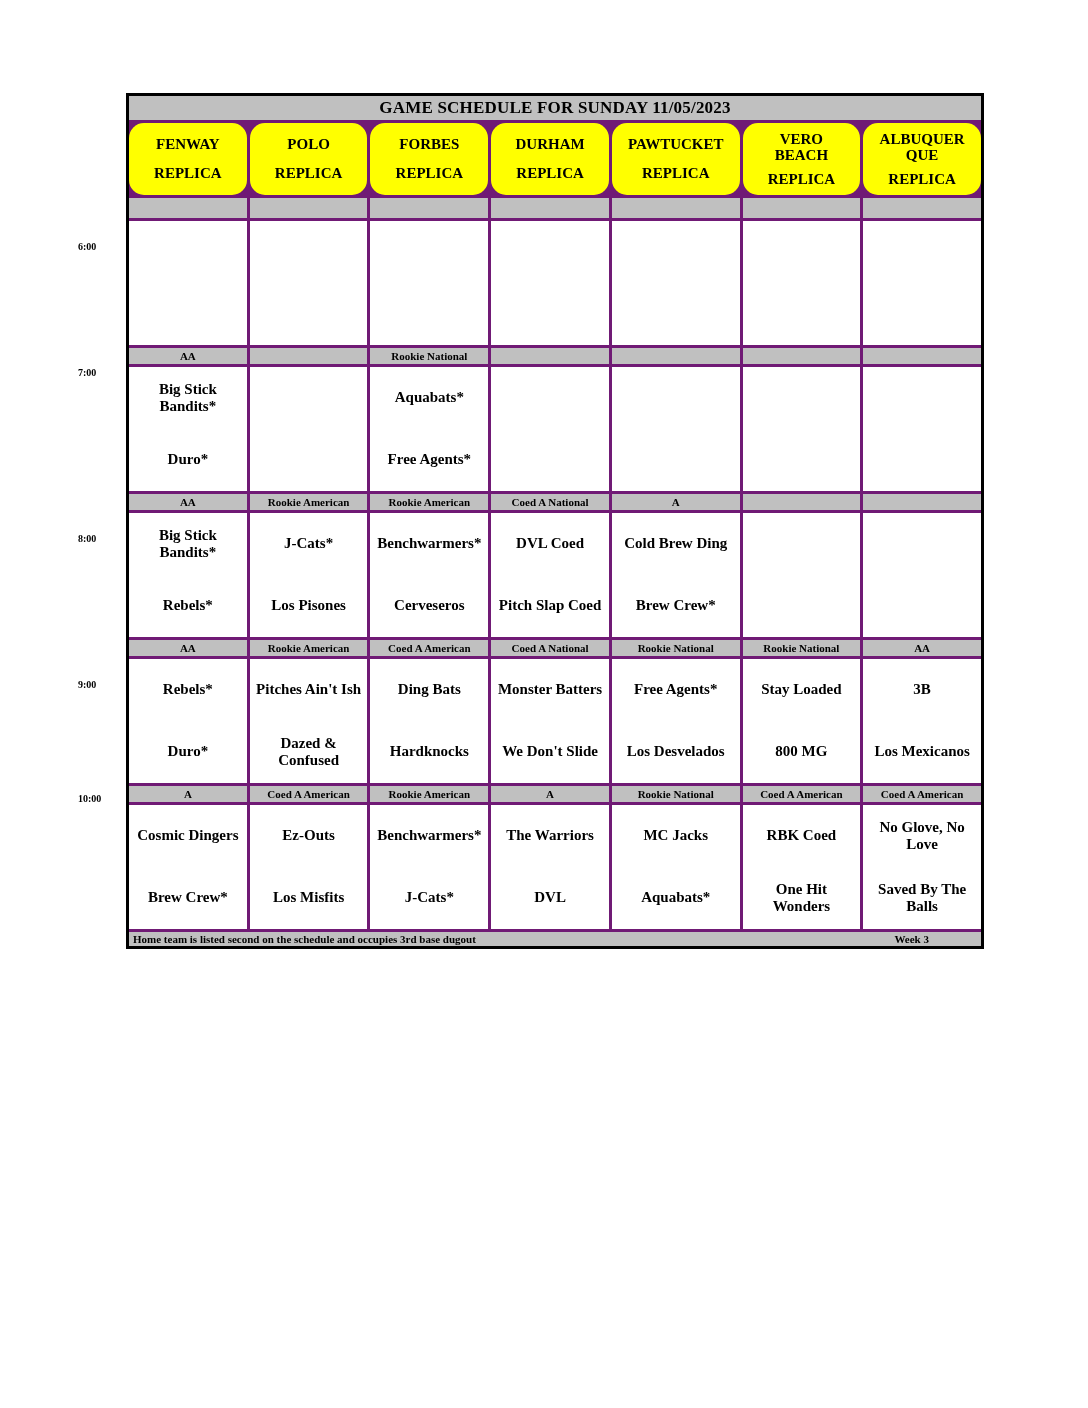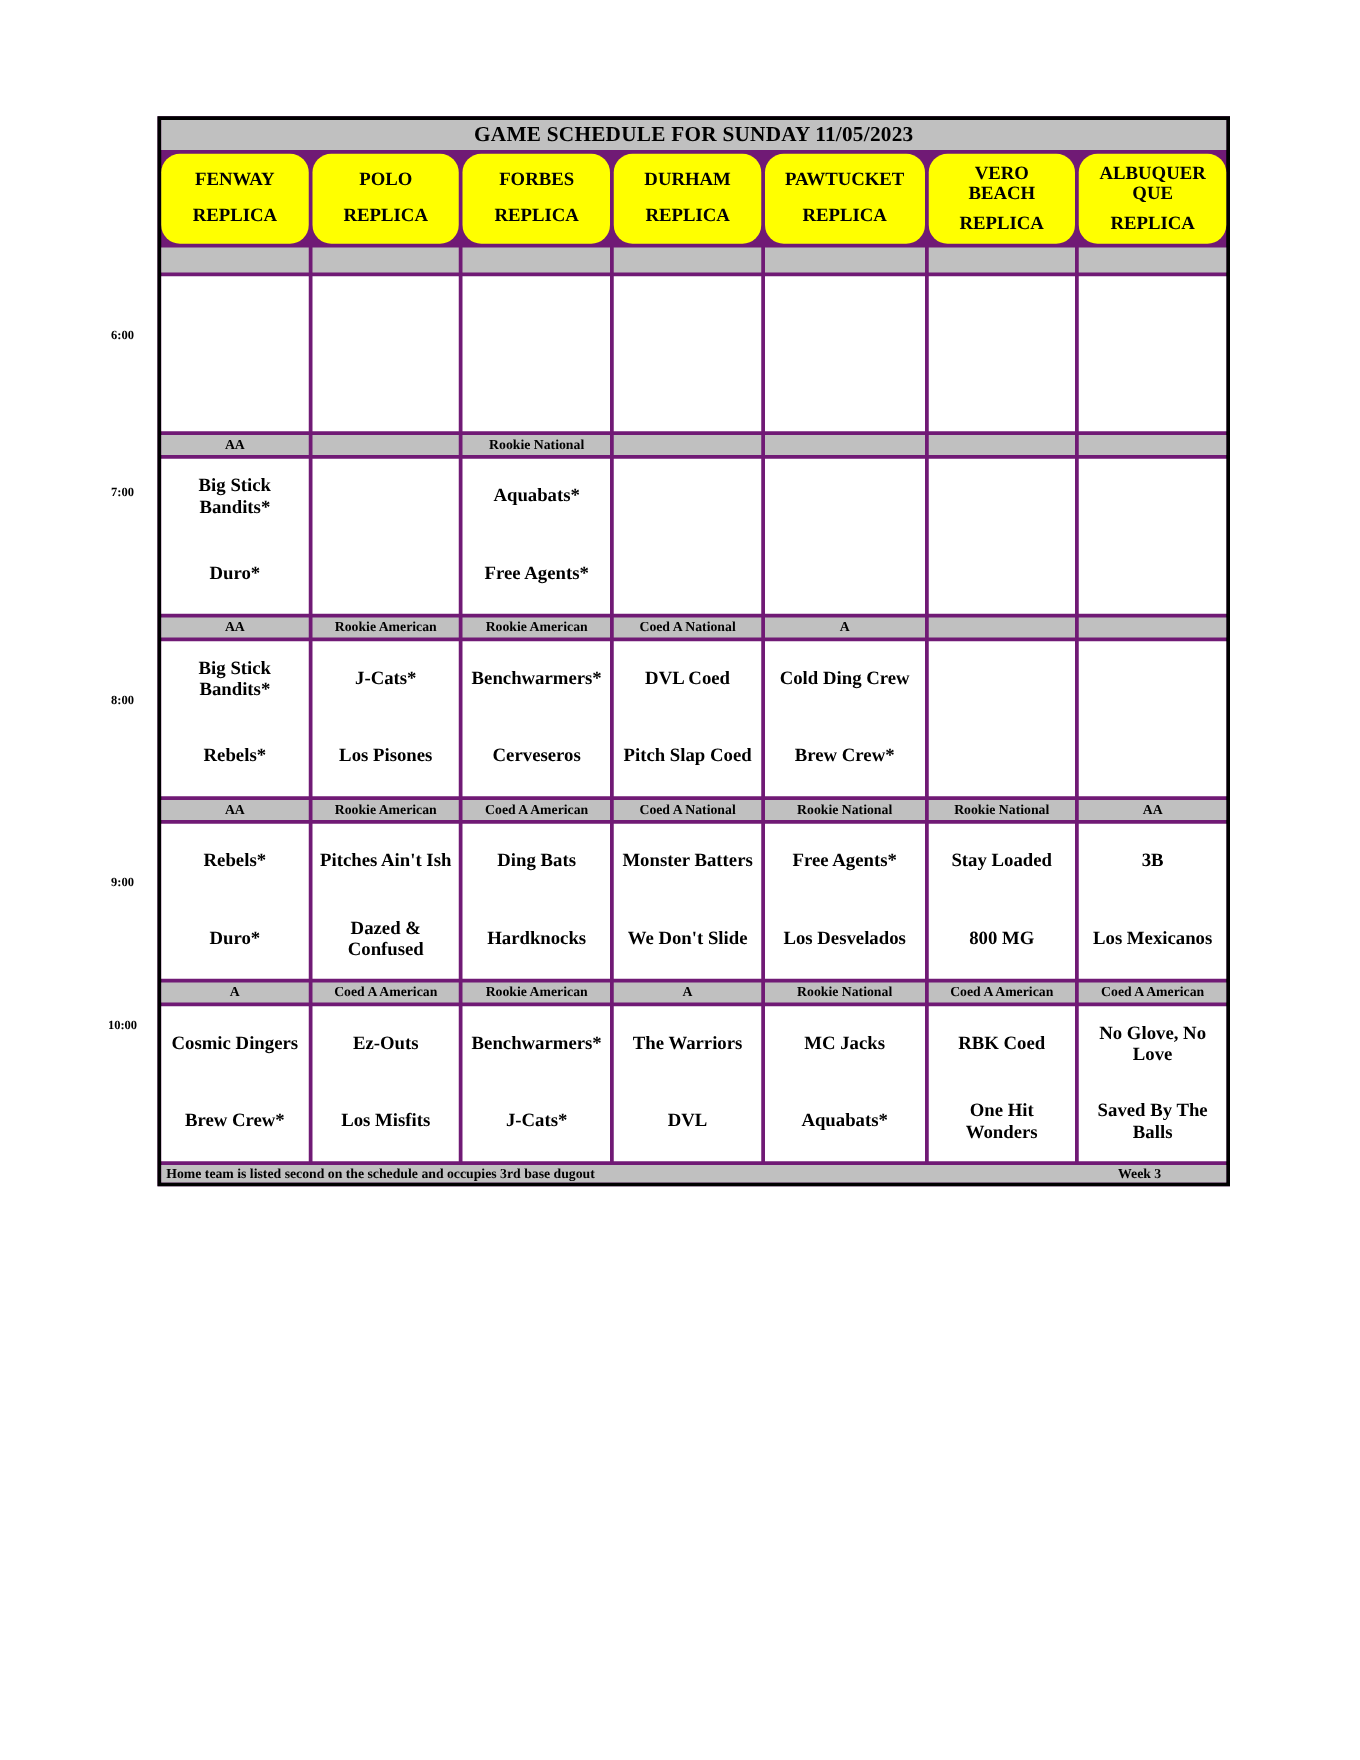--- a/index.html
+++ b/index.html
@@ -46,22 +46,22 @@
     flex:1; display:flex; align-items:center; justify-content:center;
     text-align:center; font-size:15px; line-height:1.15; padding:0 3px;
   }
   .footer {
     grid-column:1 / -1; background:#C0C0C0; height:14px; box-sizing:border-box;
     display:flex; align-items:center; justify-content:space-between;
     font-size:11px; padding-left:4px;
   }
   .footer .week { margin-right:52px; }
   .time {
-    position:absolute; left:78px; width:40px; text-align:center;
-    font-size:10px; line-height:14px;margin-top:22px;
+    position:absolute; left:78px; width:40px; text-align:left;
+    font-size:10px; line-height:14px;
   }
   .t0 { top:240px; } .t1 { top:366px; } .t2 { top:532px; }
   .t3 { top:678px; } .t4 { top:792px; }
 </style>
 </head>
 <body>
 
 <div>
 
   <span class="time t0">6:00</span>
@@ -195,21 +195,21 @@
     </div>
     <div class="game">
       <div class="team">Benchwarmers*</div>
       <div class="team">Cerveseros</div>
     </div>
     <div class="game">
       <div class="team">DVL Coed</div>
       <div class="team">Pitch Slap Coed</div>
     </div>
     <div class="game">
-      <div class="team">Cold Ding Crew</div>
+      <div class="team">Cold Brew Ding</div>
       <div class="team">Brew Crew*</div>
     </div>
     <div class="game">
       <div class="team"></div>
       <div class="team"></div>
     </div>
     <div class="game">
       <div class="team"></div>
       <div class="team"></div>
     </div>

